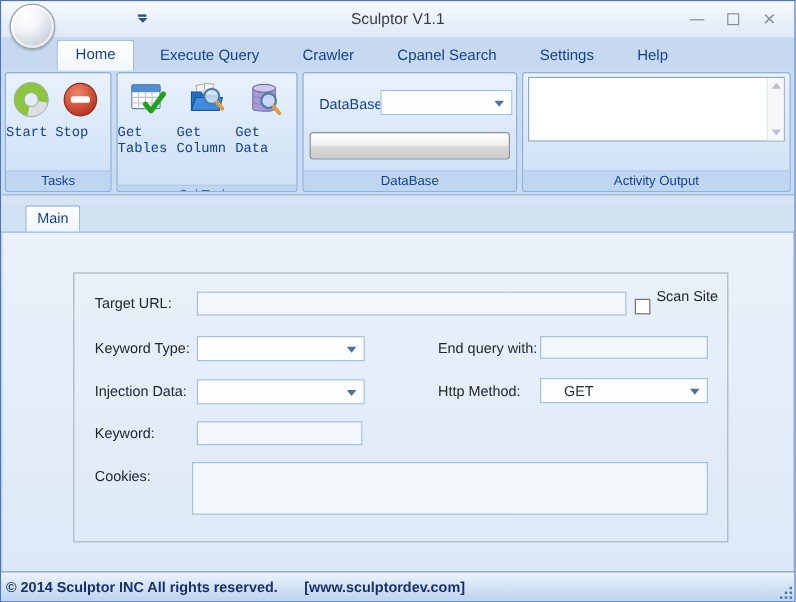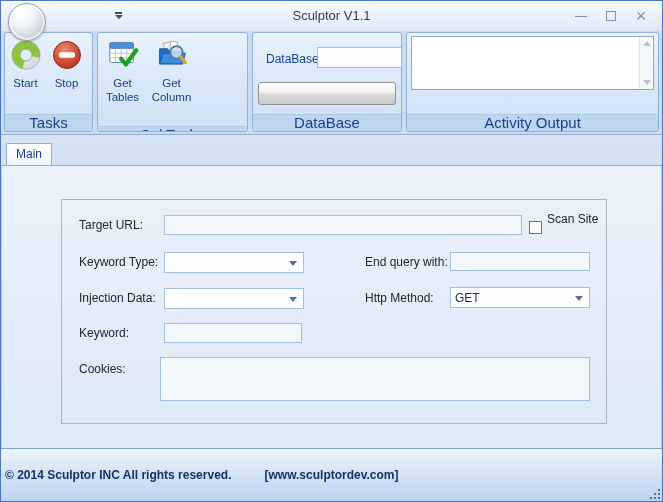--- a/index.html
+++ b/index.html
@@ -52,37 +52,37 @@
     display:flex; gap:4px; padding:1px 3px 2px;
   }
   .rgroup{
     border:1px solid #90b1da; border-radius:3px; display:flex; flex-direction:column;
     background:linear-gradient(180deg,#e9f2fc 0%,#d8e7f8 55%,#cfe1f5 100%);
     overflow:hidden;
   }
   .rgroup-body{ flex:1; position:relative; }
   .rgroup-footer{
     height:17px; flex:none; background:#bed6ef; border-top:1px solid #aecbe9;
-    font-size:15px; color:#15428b; text-align:center; line-height:16px;margin-top:21px;
+    font-size:11px; color:#15428b; text-align:center; line-height:16px;margin-top:21px;
   }
   .g-tasks{ width:89px; }
   .g-sql{ width:151px; }
-  .g-db{ width:150px; }
+  .g-db{ width:179px; }
   .g-act{ flex:1; }
   .bigbtn{
-    float:left; width:41px; padding-top:6px; text-align:center; cursor:pointer;
+    float:left; width:41px; padding-top:6px; cursor:pointer;font-family:Liberation Mono, monospace;
   }
   .bigbtn .ic{ width:32px; height:32px; margin:0 auto; }
   .bigbtn .cap{ font-size:11.5px; color:#15428b; margin-top:5px; line-height:1.25; }
   .g-sql .bigbtn{ width:49px; }
   
   .dblabel{ position:absolute; left:13px; top:19px; font-size:12px; color:#15428b; }
   .combo{
     position:absolute; background:#fdfefe; border:1px solid #a4c0e0; height:21px;
-    display:flex; align-items:center; font-size:12px; color:#1d2b3a; padding-left:4px; cursor:pointer;
+    display:flex; align-items:center; font-size:12px; color:#1d2b3a; padding-left:19px; cursor:pointer;
   }
   .combo .arrow{
     position:absolute; right:6px; top:8px; width:0; height:0;
     border-left:4px solid transparent; border-right:4px solid transparent; border-top:5px solid #50719c;
   }
   .db-combo{ left:64px; top:14px; width:110px; }
   .progress{
     position:absolute; left:5px; top:49px; right:5px; height:23px;
     border:1px solid #919191; border-radius:3px;
     background:linear-gradient(180deg,#ffffff 0%,#f0f0f0 45%,#d7d7d7 55%,#cdcdcd 100%);
@@ -96,21 +96,21 @@
   .vscroll{
     width:14px; flex:none; background:#f5f7f9; border-left:1px solid #e2e6ea;
     display:flex; flex-direction:column; justify-content:space-between; align-items:center; padding:4px 0;
   }
   .s-up{ width:0; height:0; border-left:4px solid transparent; border-right:4px solid transparent; border-bottom:5px solid #b9c2cc; }
   .s-dn{ width:0; height:0; border-left:4px solid transparent; border-right:4px solid transparent; border-top:5px solid #b9c2cc; }
   
   .spacer{ height:8px; flex:none; background:#d7e4f4; }
   .doctabs{
     height:23px; flex:none; background:#d3e2f3; border-bottom:1px solid #8fb0da;
-    display:flex; padding-left:5px;
+    display:flex; padding-left:20px;
   }
   .dtab{
     font-size:12px; color:#15428b; padding:3px 9px 4px; cursor:pointer;
     background:linear-gradient(180deg,#ffffff 0%,#eef5fc 100%);
     border:1px solid #8fb0da; border-bottom:none; border-radius:2px 2px 0 0;
   }
   
   .tabpage{
     height:282px; flex:none; position:relative;
     background:linear-gradient(180deg,#eaf1fa 0%,#dde9f7 100%);
@@ -129,21 +129,21 @@
   .checkbox{
     position:absolute; width:13px; height:13px; background:#ffffff; border:1px solid #6e7074; cursor:pointer;
   }
   
   .statusbar{
     flex:1; position:relative;
     background:linear-gradient(180deg,#eef5fc 0%,#d5e4f5 45%,#bdd5ef 100%);
     border-top:1px solid #7f9fc6; display:flex; align-items:center; padding-left:4px;
   }
   .status-text{ font-size:12px; font-weight:bold; color:#17316b; }
-  .status-text .url{ margin-left:23px;padding-left:10px; }
+  .status-text .url{ margin-left:12px;padding-left:10px; }
   .grip{
     position:absolute; right:2px; bottom:2px; width:2px; height:2px; background:#4f74a8;
     box-shadow:-4px 0 0 #4f74a8, -8px 0 0 #4f74a8, 0 -4px 0 #4f74a8, -4px -4px 0 #4f74a8, 0 -8px 0 #4f74a8;
   }
 </style>
 </head>
 <body>
 
 <div class="window">
 
@@ -160,20 +160,28 @@
         </div>
       <div class="wbtn">
           <div class="maxbox"></div>
         </div>
       <div class="wbtn close">
           <span>×</span>
         </div>
     </div>
   </div>
 
+  <div class="tabstrip">
+    <div class="rtab selected">Home</div>
+    <div class="rtab">Execute Query</div>
+    <div class="rtab">Crawler</div>
+    <div class="rtab">Cpanel Search</div>
+    <div class="rtab">Settings</div>
+    <div class="rtab">Help</div>
+  </div>
 
   <div class="ribbon">
 
     <div class="rgroup g-tasks">
       <div class="rgroup-body">
         <div class="bigbtn">
           <div class="ic">
             <svg viewBox="0 0 32 32" width="32" height="32">
               <circle cx="16" cy="16" r="10" fill="none" stroke="#dcdfe2" stroke-width="8"></circle>
               <circle cx="16" cy="16" r="10" fill="none" stroke="#8cc63f" stroke-width="8" stroke-dasharray="47 16" stroke-dashoffset="45"></circle>
@@ -226,20 +234,33 @@
               <rect x="9" y="3" width="8" height="10" fill="#f2f2f2" stroke="#b0b0b0" transform="rotate(-10 13 8)"></rect>
               <rect x="16" y="2" width="8" height="10" fill="#fafafa" stroke="#b0b0b0" transform="rotate(8 20 7)"></rect>
               <path d="M4 10 L13 10 L15 13 L30 13 L30 27 L4 27 Z" fill="#1f6fc4" stroke="#16518f"></path>
               <path d="M4 27 L8 15 L33 15 L30 27 Z" fill="#3c8ce0" stroke="#16518f"></path>
               <circle cx="23" cy="14" r="7" fill="#cfe4f6" fill-opacity="0.85" stroke="#4d7cab" stroke-width="2"></circle>
               <line x1="28" y1="19.5" x2="33" y2="25.5" stroke="#e09b3d" stroke-width="3.6" stroke-linecap="round"></line>
             </svg>
           </div>
           <div class="cap">Get Column</div>
         </div>
+        <div class="bigbtn">
+          <div class="ic">
+            <svg viewBox="0 0 34 34" width="32" height="32">
+              <path d="M6 7 L6 25 C6 28 26 28 26 25 L26 7" fill="#a79bd6" stroke="#7a6fb0"></path>
+              <path d="M6 13 C6 16 26 16 26 13" fill="none" stroke="#8a7fc0"></path>
+              <path d="M6 19 C6 22 26 22 26 19" fill="none" stroke="#8a7fc0"></path>
+              <ellipse cx="16" cy="7" rx="10" ry="3.5" fill="#cfc8ea" stroke="#7a6fb0"></ellipse>
+              <circle cx="20" cy="18" r="6.5" fill="#cfe4f6" fill-opacity="0.85" stroke="#4d7cab" stroke-width="2"></circle>
+              <line x1="24.5" y1="23" x2="29.5" y2="29" stroke="#e09b3d" stroke-width="3.4" stroke-linecap="round"></line>
+            </svg>
+          </div>
+          <div class="cap">Get Data</div>
+        </div>
       </div>
       <div class="rgroup-footer">Sql Tasks</div>
     </div>
 
     <div class="rgroup g-db">
       <div class="rgroup-body">
         <div class="dblabel">DataBase</div>
         <div class="combo db-combo">
           <span></span>
           <span class="arrow"></span>

